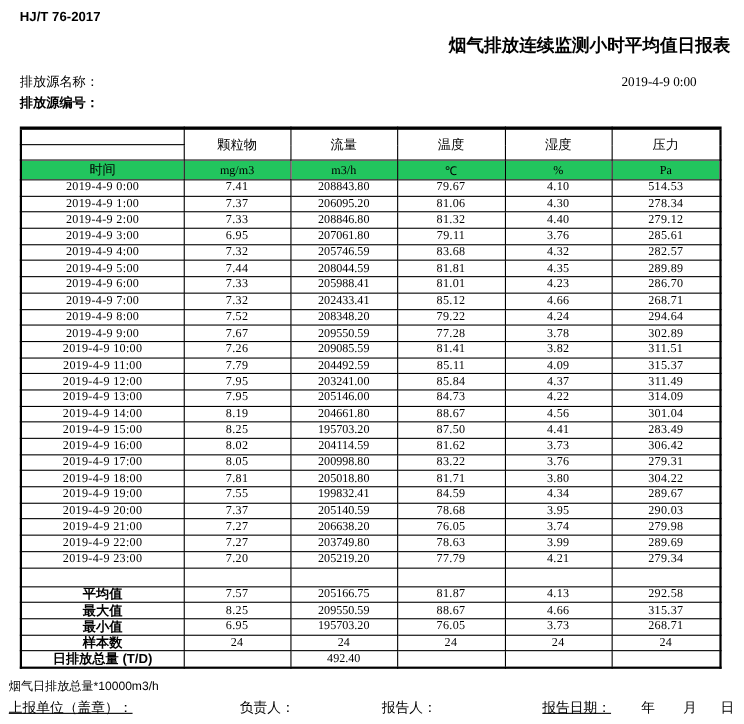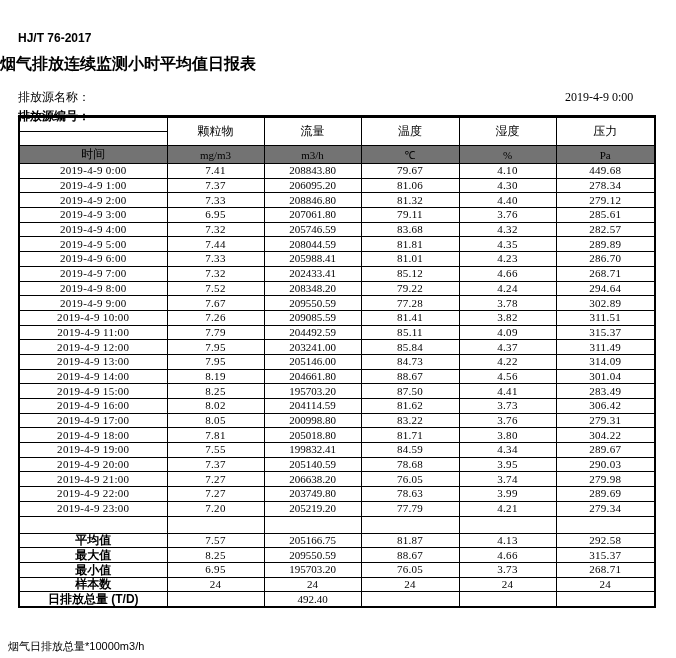--- a/index.html
+++ b/index.html
@@ -2,38 +2,38 @@
 <html><head>
 <meta charset="utf-8">
 <style>
   html,body{margin:0;padding:0;}
   body{
     width:676px;height:658px;position:relative;
     background:#ffffff;color:#000;
     font-family:"Liberation Sans",sans-serif;
     overflow:hidden;
   }
-  .abs{position:absolute;white-space:nowrap;margin-top:23px;}
+  .abs{position:absolute;white-space:nowrap;}
   #standard{left:18px;top:8px;font-size:12px;font-weight:bold;}
-  #title{left:0;top:31px;width:664px;text-align:left;font-size:16px;font-weight:bold;}
+  #title{left:0;top:31px;width:664px;text-align:right;font-size:16px;font-weight:bold;}
   #source-name{left:18px;top:66px;font-size:12px;font-weight:normal;}
   #source-code{left:18px;top:85px;font-size:12px;font-weight:bold;}
   #datetime{left:565px;top:67px;font-size:12px;font-family:"Liberation Serif",serif;}
 
   table#report{
     position:absolute;left:18px;top:115px;
     width:636px;border-collapse:collapse;table-layout:fixed;
     border:2px solid #000;border-top:3px solid #000;
   }
   #report td,#report th{
     border:1px solid #000;padding:0;text-align:center;
     overflow:hidden;vertical-align:middle;font-weight:normal;
   }
   tr.hrow td,tr.hrow th{height:13px;font-size:12px;}
-  tr.unitrow td{height:14px;background:#737373;font-size:11px;font-family:"Liberation Serif",serif;}
+  tr.unitrow td{height:14px;background:#22c55e;font-size:11px;font-family:"Liberation Serif",serif;}
   tr.unitrow td.time-head{font-size:12px;font-family:"Liberation Sans",sans-serif;}
   #report td.time,#report td.num{
     height:13.7px;font-size:11px;line-height:1;
     font-family:"Liberation Serif",serif;letter-spacing:0.3px;
   }
   #report td.flow{font-family:Liberation Serif, serif;letter-spacing:0;}
   #report td.sum-label{height:13.7px;font-size:12px;line-height:1;font-weight:bold;}
   tr.spacer td{height:16px;}
   tr.sec-start td{border-top:3px double #000;}
 
@@ -86,21 +86,21 @@
       <td>Pa</td>
     </tr>
   </thead>
   <tbody>
       <tr>
         <td class="time">2019-4-9 0:00</td>
         <td class="num">7.41</td>
         <td class="num flow">208843.80</td>
         <td class="num">79.67</td>
         <td class="num">4.10</td>
-        <td class="num">449.68</td>
+        <td class="num">514.53</td>
       </tr>
       <tr>
         <td class="time">2019-4-9 1:00</td>
         <td class="num">7.37</td>
         <td class="num flow">206095.20</td>
         <td class="num">81.06</td>
         <td class="num">4.30</td>
         <td class="num">278.34</td>
       </tr>
       <tr>

